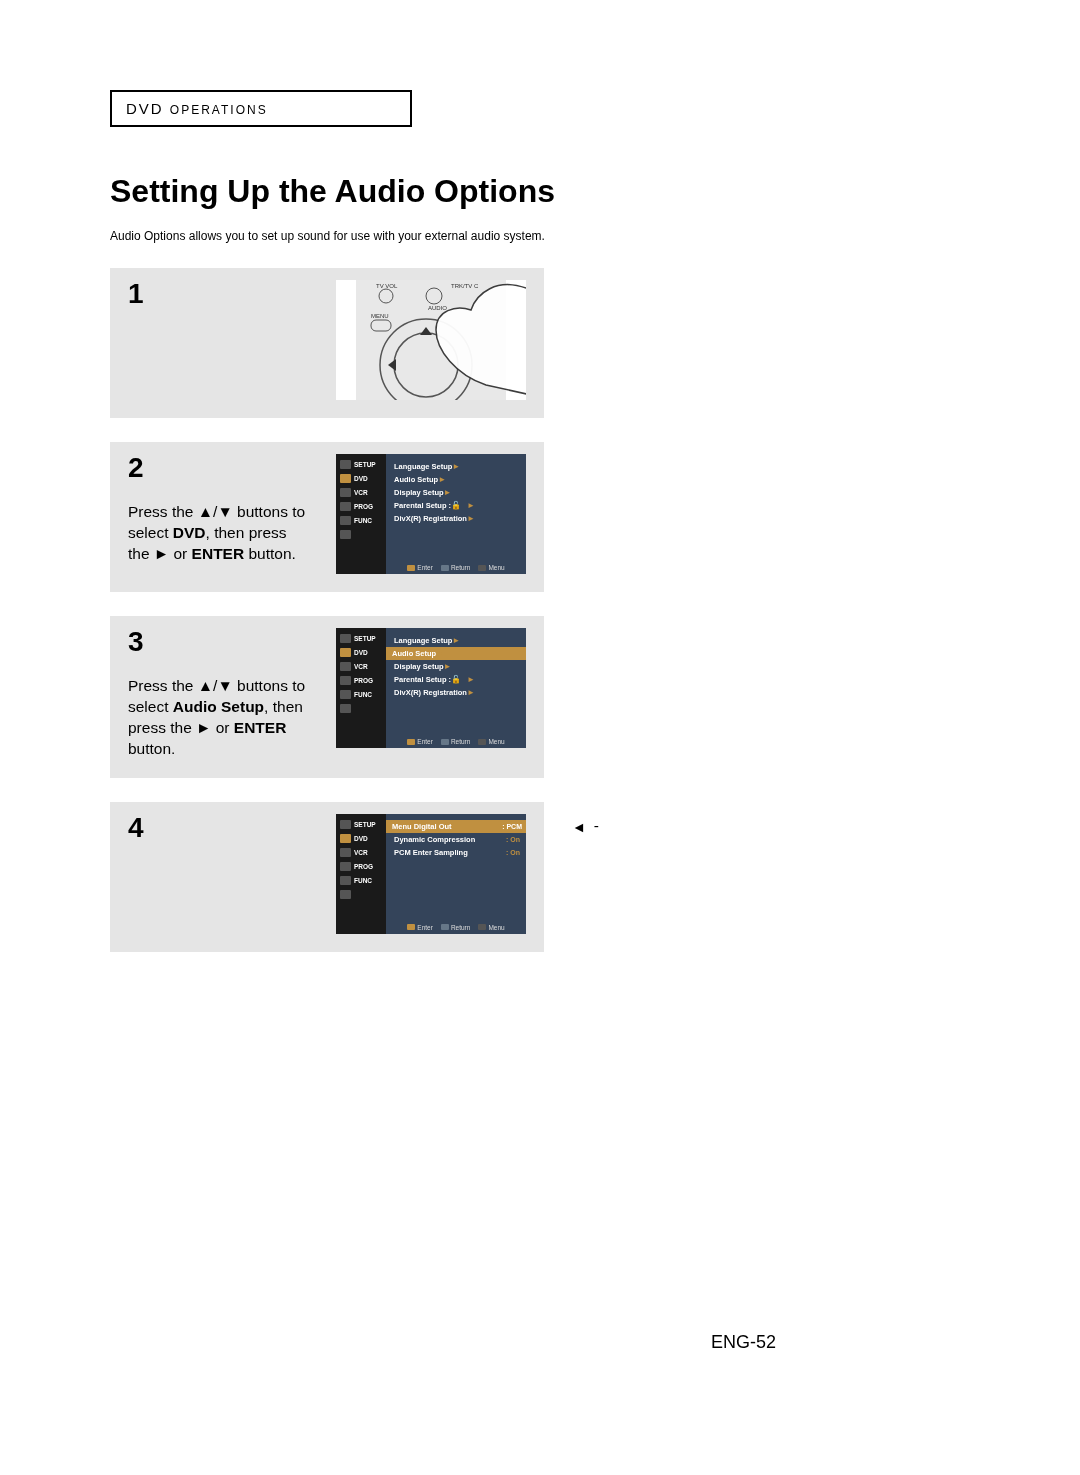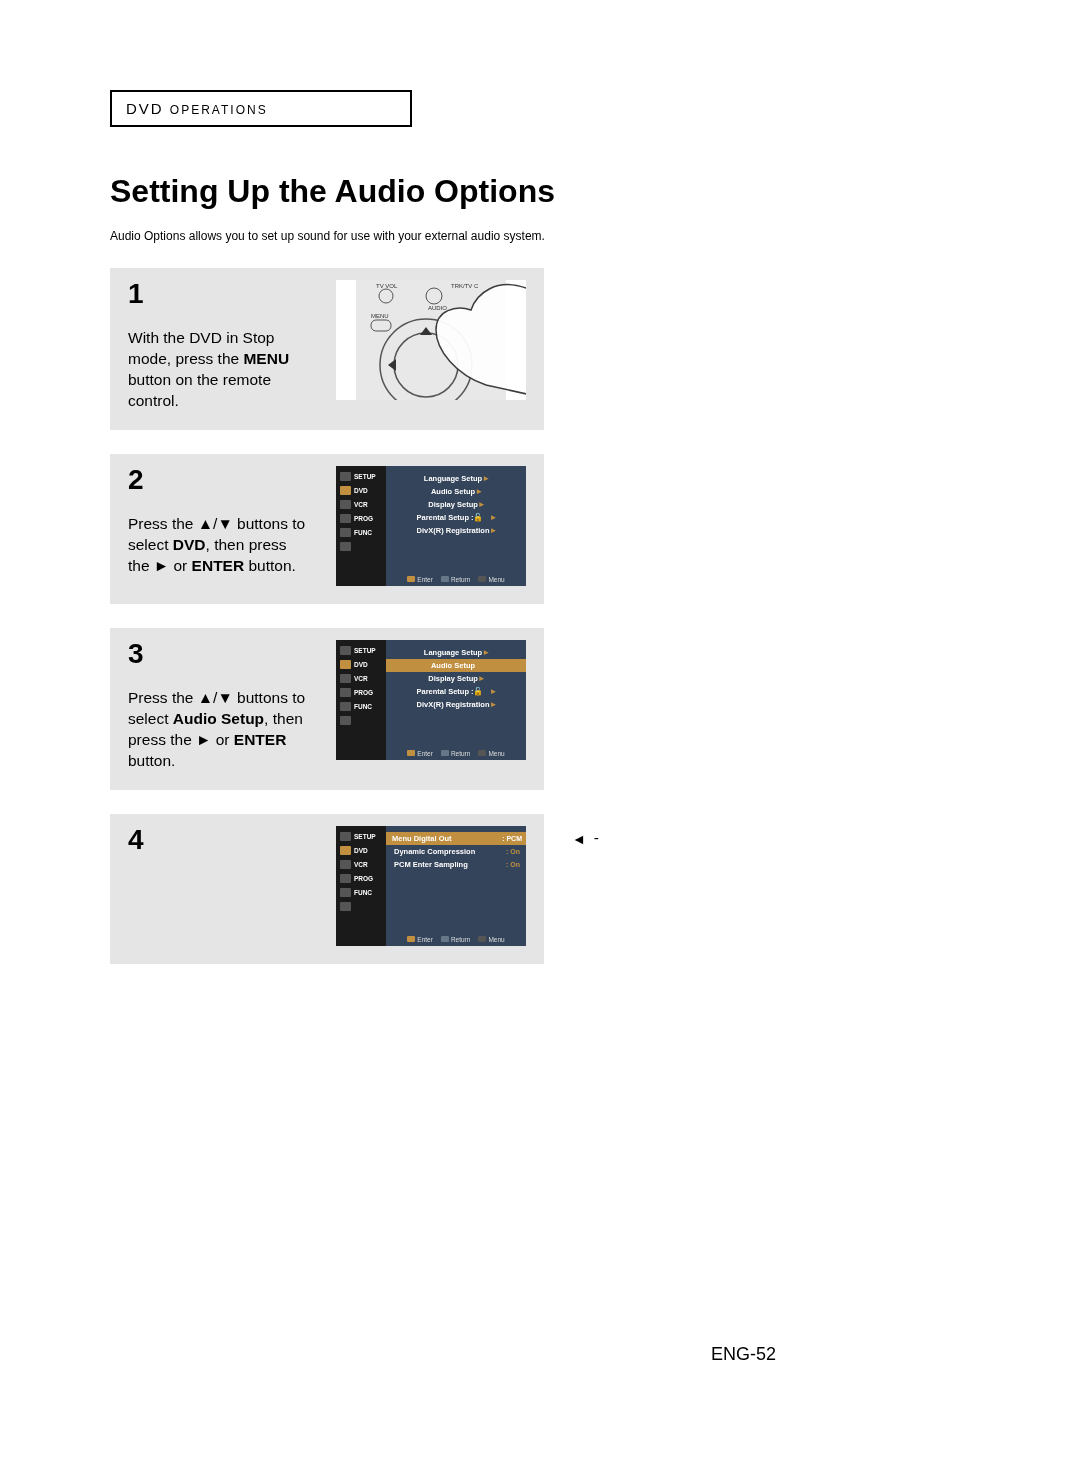--- a/index.html
+++ b/index.html
@@ -105,21 +105,21 @@
   .menu-main {
     flex: 1;
     background: #34445a;
     display: flex;
     flex-direction: column;
     padding: 6px 4px 0 6px;
     position: relative;
   }
   .menu-main .item {
     display: flex;
-    justify-content: center;
+    justify-content: flex-start;
     align-items: center;
     font-size: 7.5px;
     font-weight: bold;
     color: #fff;
     padding: 2px 2px;
     position: relative;
   }
   .menu-main .item.hl { background: #c09040; color: #fff; margin: 0 -4px 0 -6px; padding-left: 6px; padding-right: 4px;}
   .menu-main .item.v { justify-content: flex-start; }
   .menu-main .item.v .val { color: #c09040; margin-left: auto; font-size: 7px; }
@@ -166,23 +166,20 @@
     <span class="smallcaps">OPERATIONS</span>
   </div>
 
   <div class="title">Setting Up the Audio Options</div>
   <div class="intro">Audio Options allows you to set up sound for use with your external audio system.</div>
 
   <div class="step-row">
     <div class="step-block">
       <div>
         <div class="step-num">1</div>
-        <div class="step-text">
-          <span>With the DVD in Stop mode, press the </span><span class="b">MENU</span><span> button on the remote control.</span>
-        </div>
       </div>
       <div class="step-graphic">
         <svg class="remote-svg" viewBox="0 0 190 120">
           <rect x="20" y="0" width="150" height="120" fill="#e8e8e8" stroke="#999" stroke-width="0"></rect>
           <ellipse cx="90" cy="85" rx="46" ry="46" fill="none" stroke="#555" stroke-width="1.5"></ellipse>
           <ellipse cx="90" cy="85" rx="32" ry="32" fill="none" stroke="#555" stroke-width="1.5"></ellipse>
           <polygon points="90,47 84,55 96,55" fill="#333"></polygon>
           <polygon points="52,85 60,79 60,91" fill="#333"></polygon>
           <ellipse cx="50" cy="16" rx="7" ry="7" fill="none" stroke="#555"></ellipse>
           <ellipse cx="98" cy="16" rx="8" ry="8" fill="none" stroke="#555"></ellipse>

